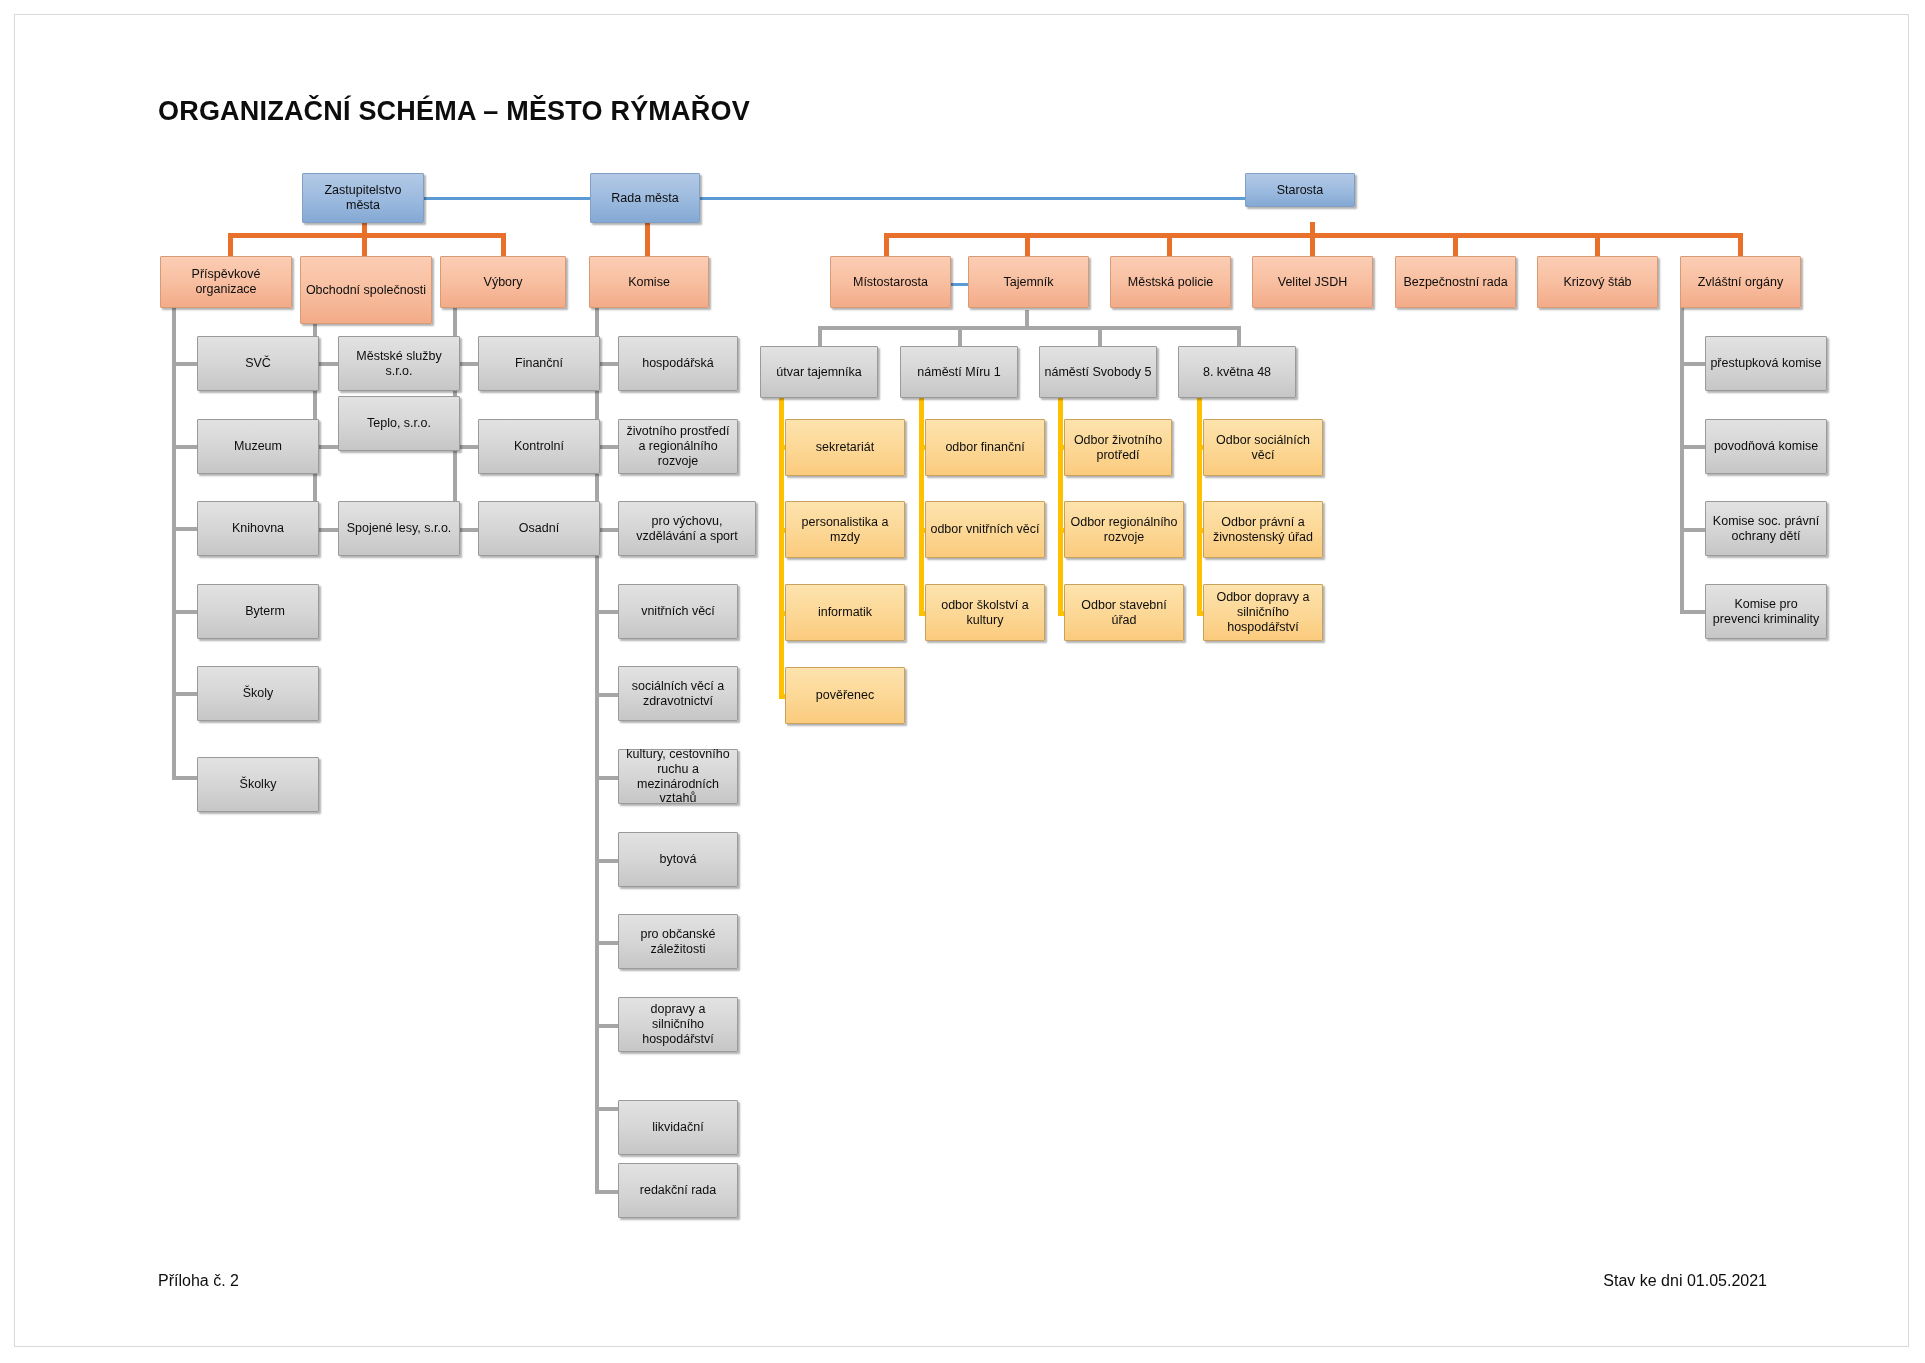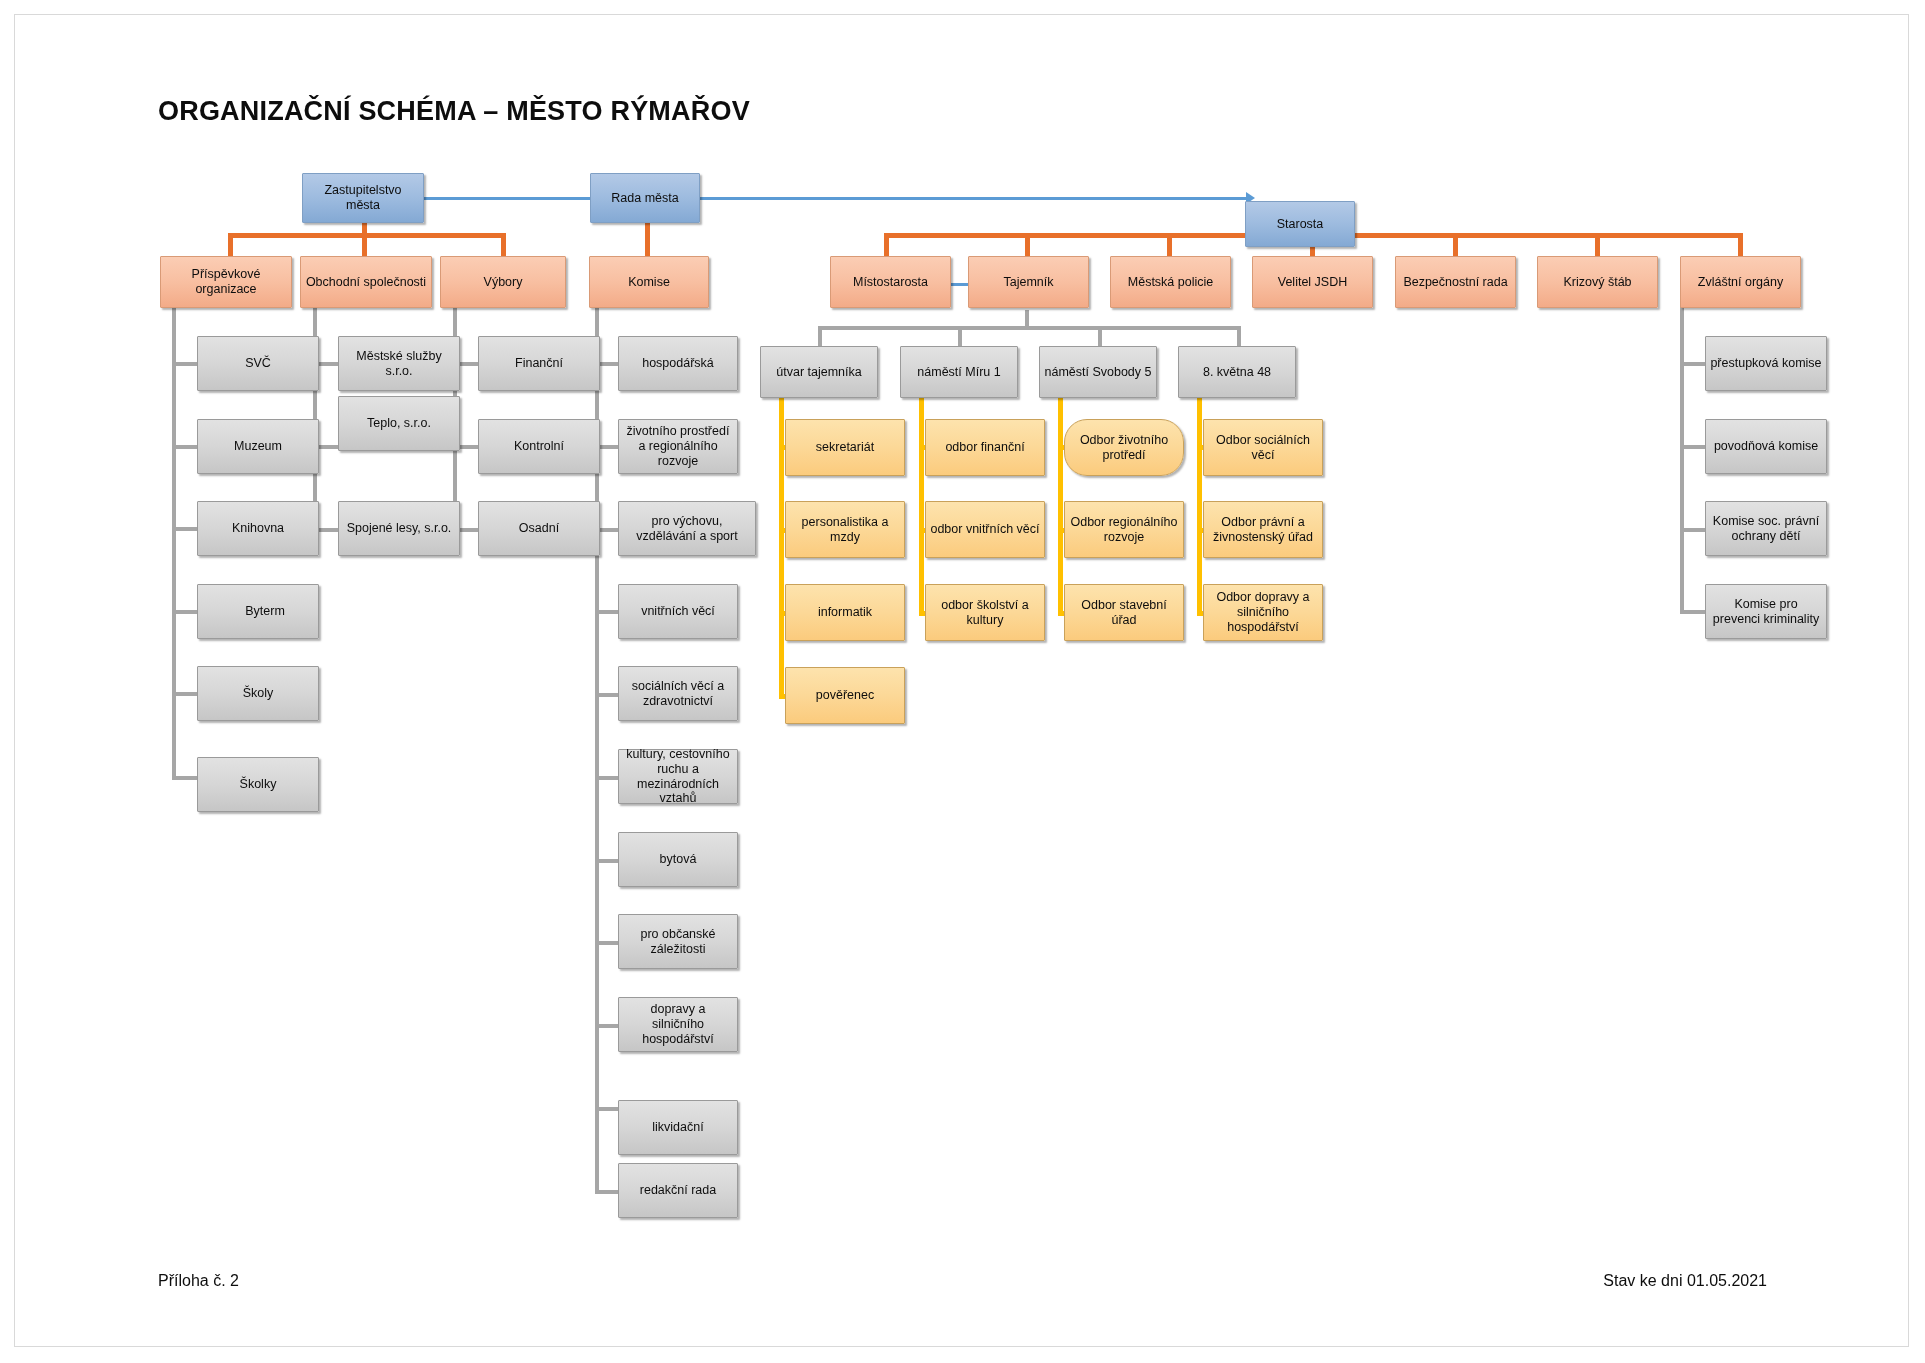--- a/index.html
+++ b/index.html
@@ -187,28 +187,28 @@
   <div class="ln ln-gr" style="left:1680px;top:445px;width:25px;height:4px;"></div>
   <div class="ln ln-gr" style="left:1680px;top:528px;width:25px;height:4px;"></div>
   <div class="ln ln-gr" style="left:1680px;top:610px;width:25px;height:4px;"></div>
 
   <div class="node n-blue" style="left:302px;top:173px;width:122px;height:50px;">
     <span>Zastupitelstvo města</span>
     </div>
   <div class="node n-blue" style="left:590px;top:173px;width:110px;height:50px;">
     <span>Rada města</span>
     </div>
-  <div class="node n-blue" style="left:1245px;top:173px;width:110px;height:46px;margin-top:28px;">
+  <div class="node n-blue" style="left:1245px;top:173px;width:110px;height:34px;">
     <span>Starosta</span>
     </div>
 
   <div class="node n-orange" style="left:160px;top:256px;width:132px;height:52px;">
     <span>Příspěvkové organizace</span>
     </div>
-  <div class="node n-orange" style="left:300px;top:256px;width:132px;height:52px;justify-content:center;">
+  <div class="node n-orange" style="left:300px;top:256px;width:132px;height:68px;justify-content:center;">
     <span>Obchodní společnosti</span>
     </div>
   <div class="node n-orange" style="left:440px;top:256px;width:126px;height:52px;">
     <span>Výbory</span>
     </div>
   <div class="node n-orange" style="left:589px;top:256px;width:120px;height:52px;">
     <span>Komise</span>
     </div>
 
   <div class="node n-orange" style="left:830px;top:256px;width:121px;height:52px;">
@@ -335,21 +335,21 @@
   <div class="node n-yellow" style="left:925px;top:419px;width:120px;height:57px;">
     <span>odbor finanční</span>
     </div>
   <div class="node n-yellow" style="left:925px;top:501px;width:120px;height:57px;">
     <span>odbor vnitřních věcí</span>
     </div>
   <div class="node n-yellow" style="left:925px;top:584px;width:120px;height:57px;">
     <span>odbor školství a kultury</span>
     </div>
 
-  <div class="node n-yellow" style="left:1064px;top:419px;width:120px;height:57px;border-radius:23px;">
+  <div class="node n-yellow" style="left:1064px;top:419px;width:108px;height:57px;">
     <span>Odbor životního protředí</span>
     </div>
   <div class="node n-yellow" style="left:1064px;top:501px;width:120px;height:57px;">
     <span>Odbor regionálního rozvoje</span>
     </div>
   <div class="node n-yellow" style="left:1064px;top:584px;width:120px;height:57px;">
     <span>Odbor stavební úřad</span>
     </div>
 
   <div class="node n-yellow" style="left:1203px;top:419px;width:120px;height:57px;">

